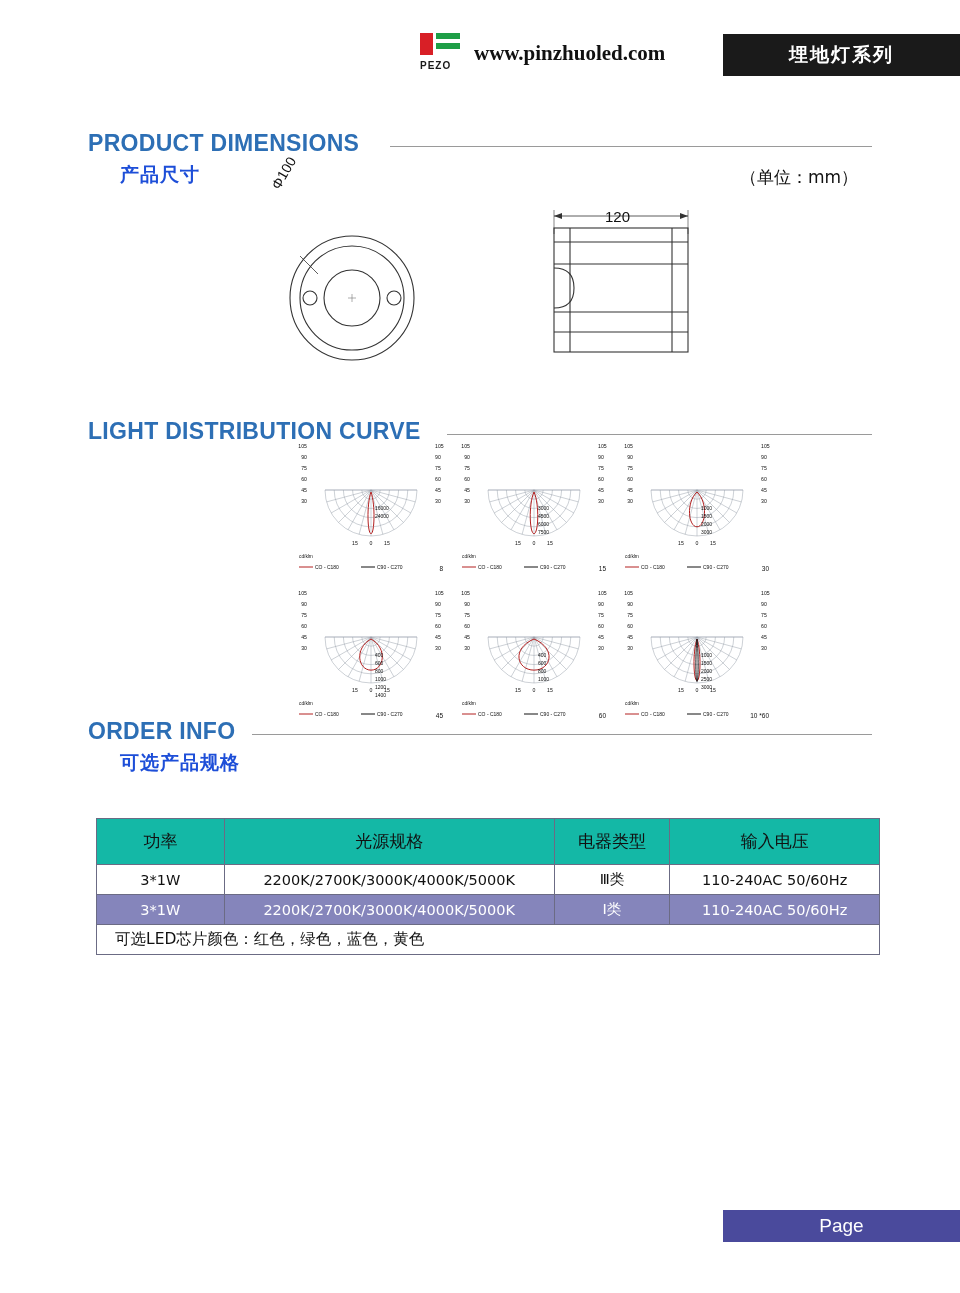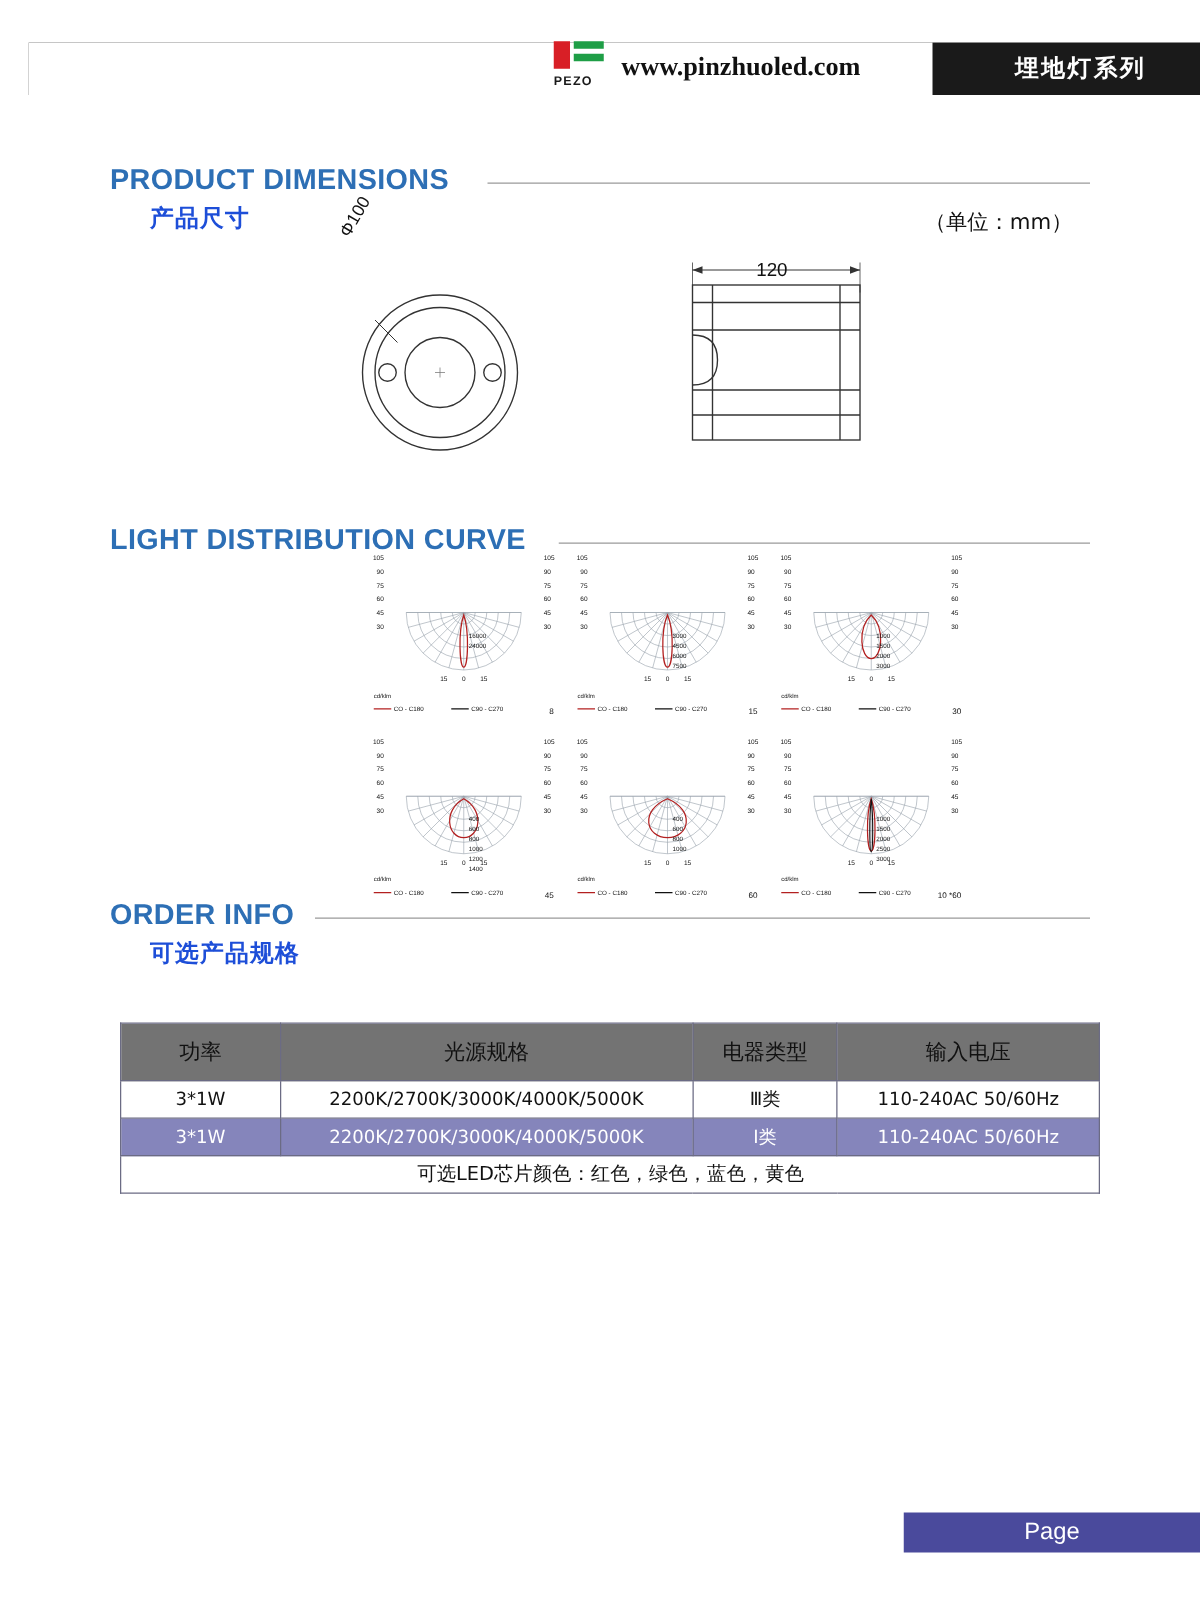--- a/index.html
+++ b/index.html
@@ -7,21 +7,21 @@
   body {
     width:960px; height:1293px;
     background:#ffffff;
     font-family:"Liberation Sans", sans-serif;
     position:relative;
     overflow:hidden;
   }
 
   
   .header {
-    position:absolute; top:0; left:0; width:780px; height:88px;margin-left:23px;
+    position:absolute; top:0; left:0; width:780px; height:88px;
   }
   .header-bar {
     position:absolute; top:34px; left:0; width:960px; height:42px;
     background:#1a1a1a;
   }
   .header-white {
     position:absolute; top:34px; left:0; width:723px; height:42px;
     background:#ffffff;
   }
   .logo-wrap {
@@ -94,32 +94,32 @@
     font-family:"DejaVu Sans", sans-serif;
   }
   .order-table td, .order-table th {
     border:1px solid #6b6b84;
     text-align:center;
     font-size:14.5px;
     color:#111;
     font-weight:normal;
   }
   .order-table thead th {
-    background:#737373;
+    background:#14b8a6;
     height:46px;
     font-size:17px;
     font-weight:normal;
   }
   .order-table tbody td { height:30px; }
   .order-table tbody tr.alt td {
     background:#8585bb;
     color:#ffffff;
   }
   .note-row td {
-    text-align:center; padding-left:2px; height:46px;
+    text-align:left; padding-left:18px; height:46px;
     font-size:15.5px;
   }
 
   
   .footer-box {
     position:absolute; left:723px; top:1210px; width:237px; height:32px;
     background:#4a4a9c;
     display:flex; align-items:center; justify-content:center;
   }
   .footer-box span {

